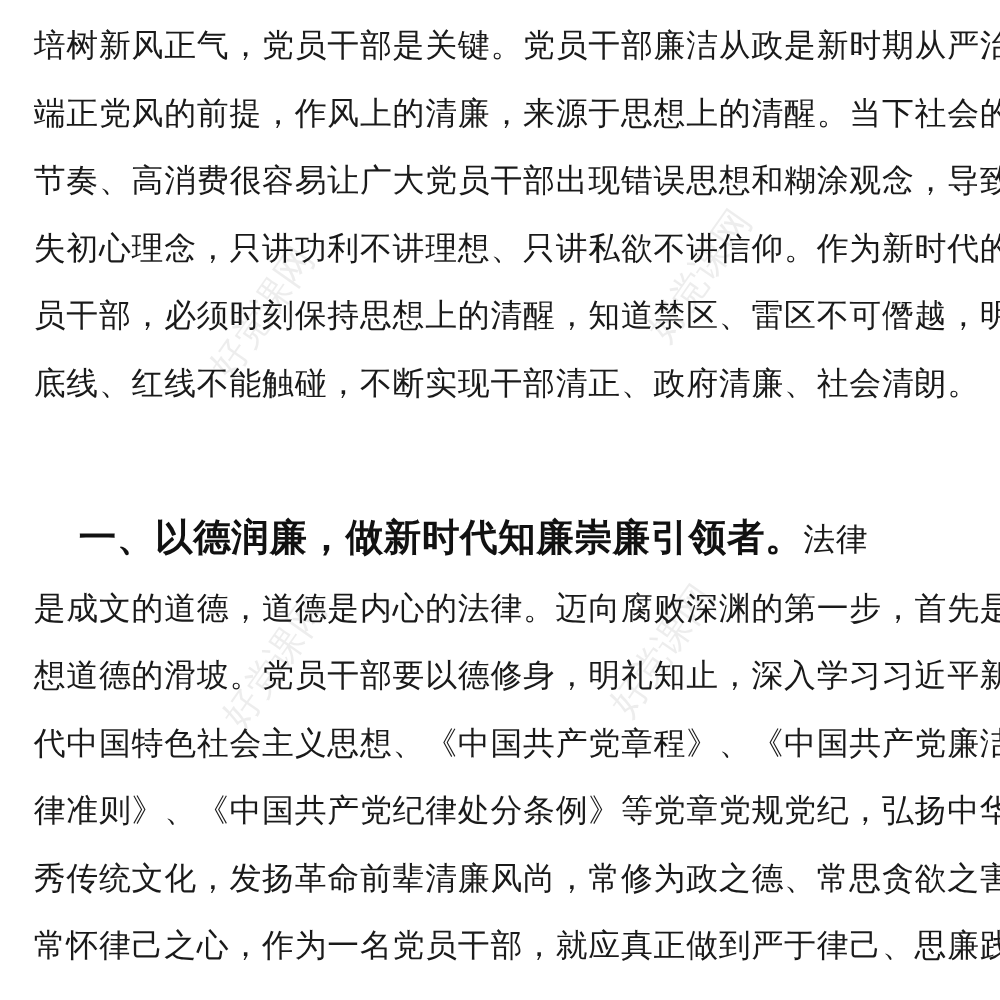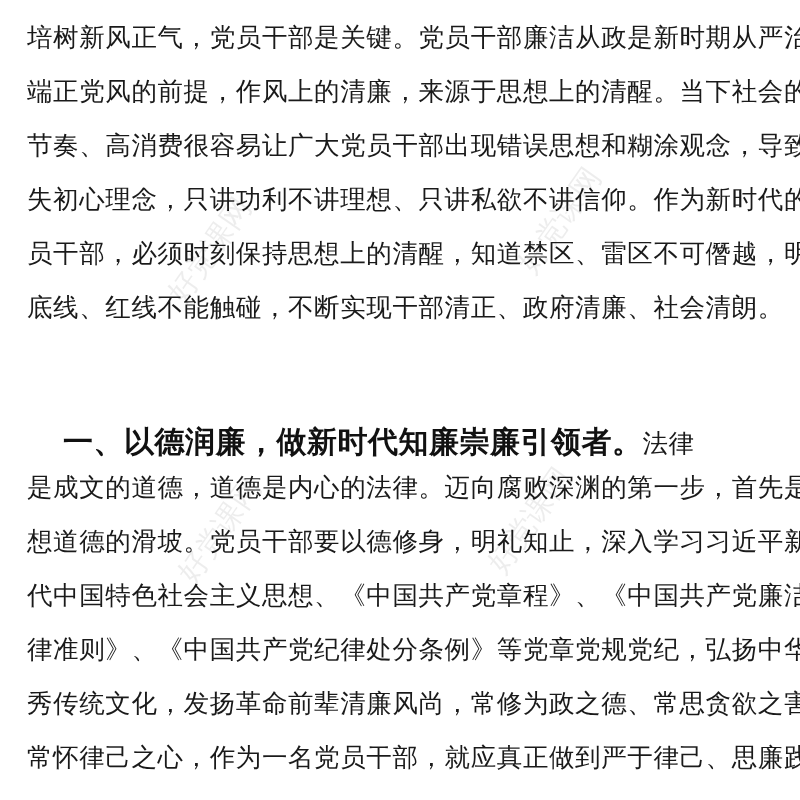--- a/index.html
+++ b/index.html
@@ -12,21 +12,21 @@
     position: absolute; left: 27px; top: 0; width: 746px;
     font-family: "DejaVu Sans", "Liberation Sans", sans-serif;
     color: #1a1a1a;
   }
   .line {
     height: 54px; line-height: 54px; font-size: 25.5px;
     white-space: nowrap; letter-spacing: 0.6px;
   }
   .line.first { margin-top: 10px; }
   .gap { height: 72px; }
-  .heading-line { height: 54px; line-height: 71px; white-space: nowrap; }
+  .heading-line { height: 54px; line-height: 50px; white-space: nowrap; }
   .heading {
     font-weight: bold; font-size: 30px; color: #111; letter-spacing: 0.5px;
     padding-left: 36px;
   }
   .heading-tail { font-size: 25.5px; letter-spacing: 0.6px; }
   .watermark {
     position: absolute; font-family: "DejaVu Sans", sans-serif;
     font-size: 30px; color: rgba(0,0,0,0.07); transform: rotate(-55deg);
     white-space: nowrap; pointer-events: none;
   }

